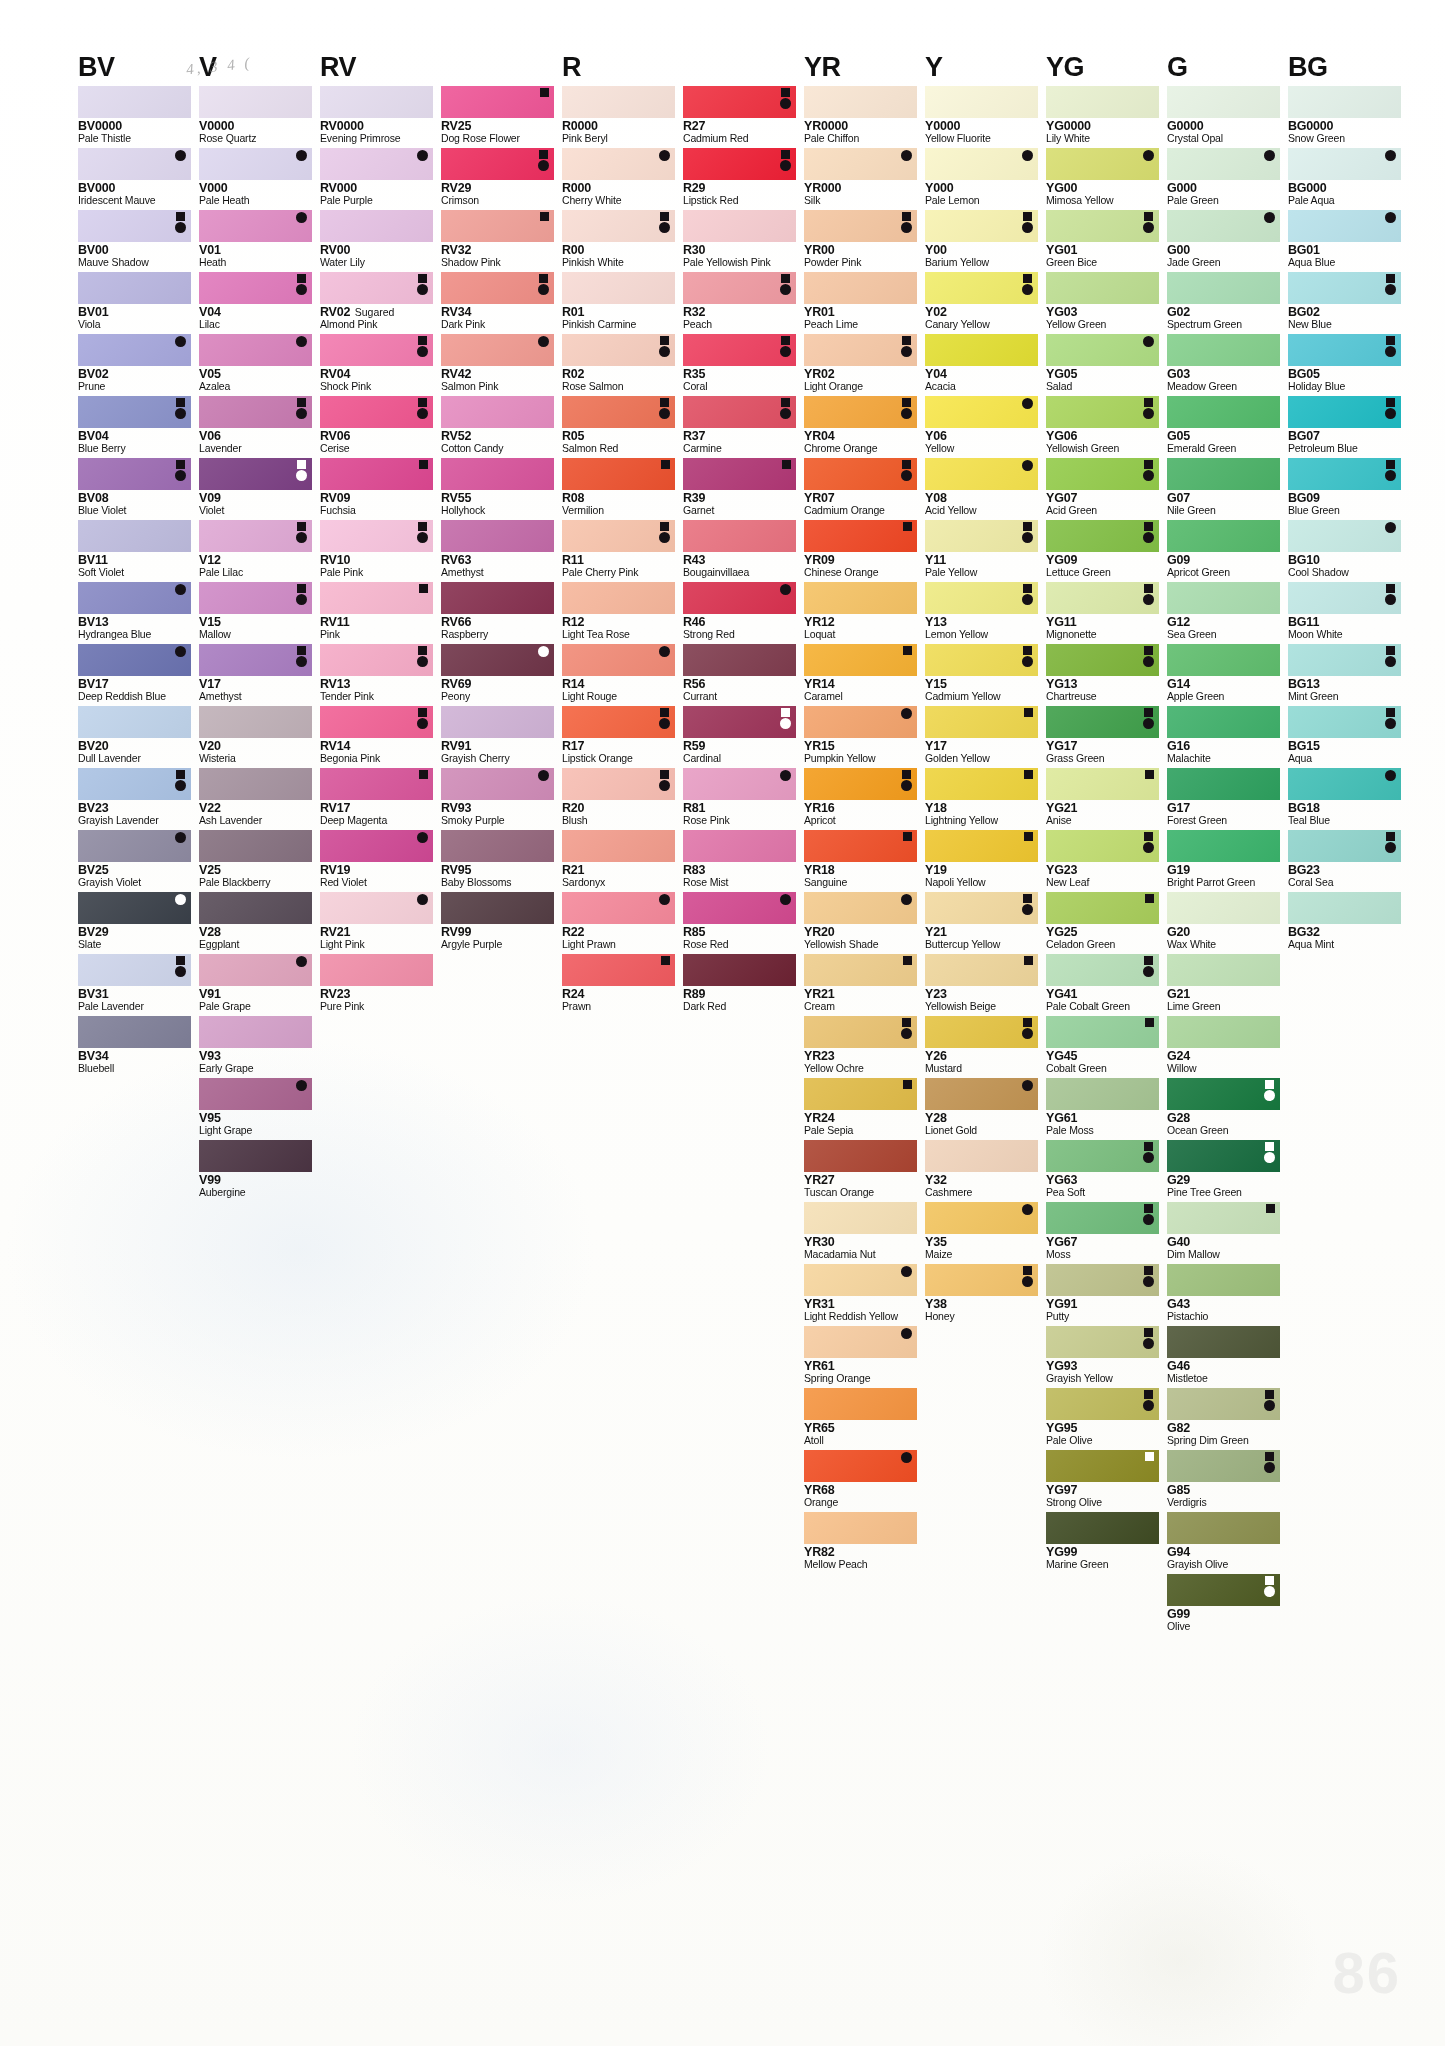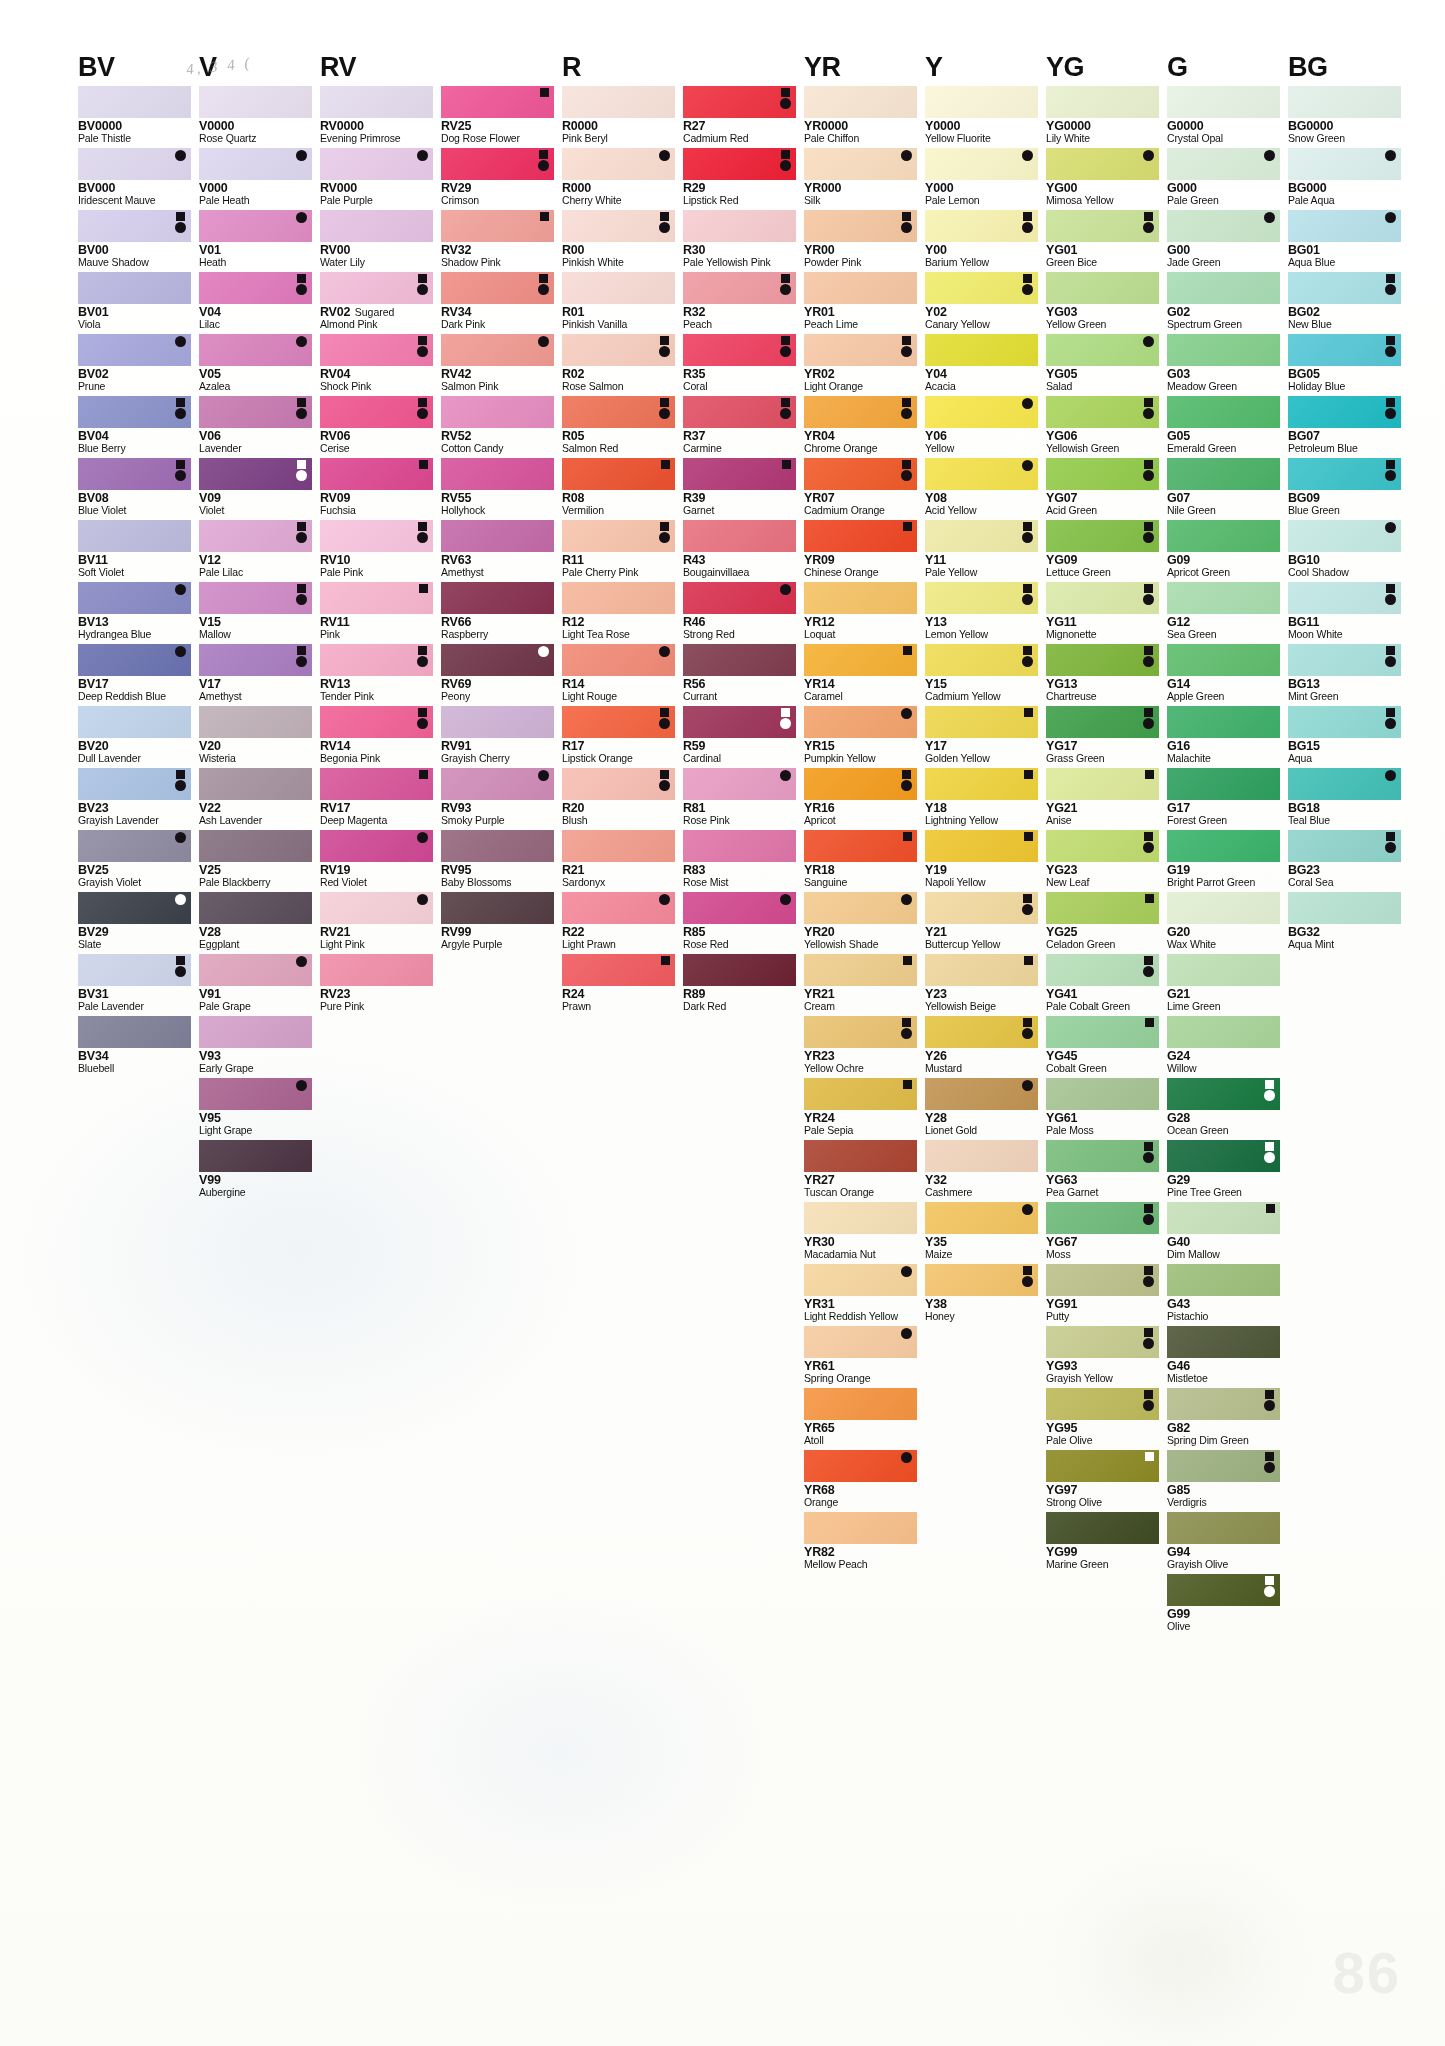--- a/index.html
+++ b/index.html
@@ -561,21 +561,21 @@
           <div class="swatch" style="background: rgb(248, 220, 211);">
             <div class="marks">
               <span class="m-sq"></span>
               <span class="m-ci"></span>
             </div>
           </div>
           <div class="lbl"><span class="code">R00</span><span class="name">Pinkish White</span></div>
         </div>
         <div class="swatchwrap">
           <div class="swatch" style="background: rgb(247, 218, 212);"></div>
-          <div class="lbl"><span class="code">R01</span><span class="name">Pinkish Vanilla</span></div>
+          <div class="lbl"><span class="code">R01</span><span class="name">Pinkish Carmine</span></div>
         </div>
         <div class="swatchwrap">
           <div class="swatch" style="background: rgb(246, 205, 190);">
             <div class="marks">
               <span class="m-sq"></span>
               <span class="m-ci"></span>
             </div>
           </div>
           <div class="lbl"><span class="code">R02</span><span class="name">Rose Salmon</span></div>
         </div>
@@ -1232,21 +1232,21 @@
           <div class="swatch" style="background: rgb(166, 196, 147);"></div>
           <div class="lbl"><span class="code">YG61</span><span class="name">Pale Moss</span></div>
         </div>
         <div class="swatchwrap">
           <div class="swatch" style="background: rgb(121, 189, 125);">
             <div class="marks">
               <span class="m-sq"></span>
               <span class="m-ci"></span>
             </div>
           </div>
-          <div class="lbl"><span class="code">YG63</span><span class="name">Pea Garnet</span></div>
+          <div class="lbl"><span class="code">YG63</span><span class="name">Pea Soft</span></div>
         </div>
         <div class="swatchwrap">
           <div class="swatch" style="background: rgb(109, 186, 121);">
             <div class="marks">
               <span class="m-sq"></span>
               <span class="m-ci"></span>
             </div>
           </div>
           <div class="lbl"><span class="code">YG67</span><span class="name">Moss</span></div>
         </div>

